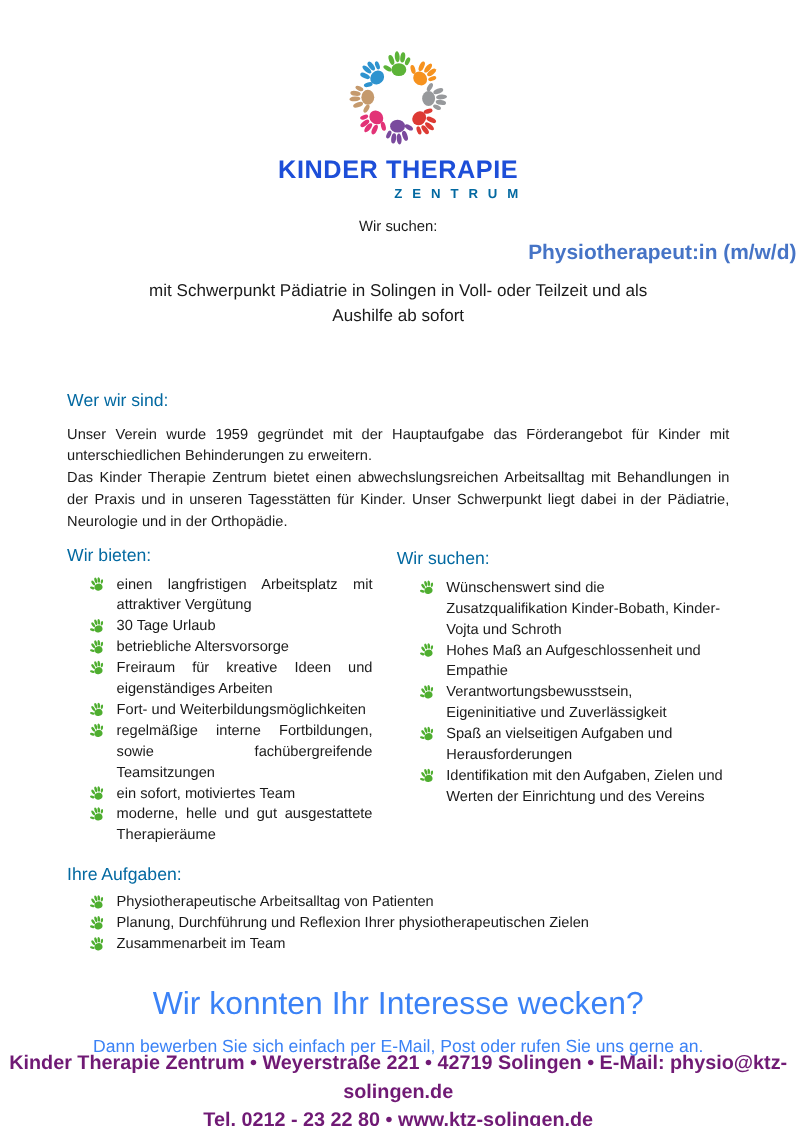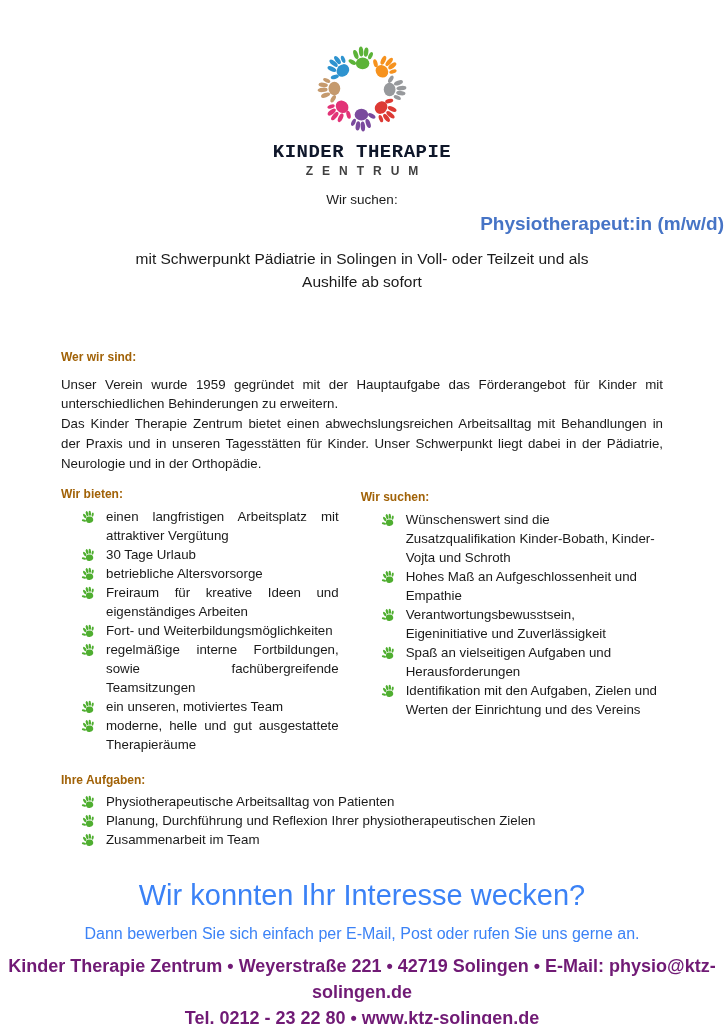--- a/index.html
+++ b/index.html
@@ -7,29 +7,29 @@
   body {
     width:724px; height:1024px;
     position:relative; overflow:hidden;
     font-family:"Liberation Sans", sans-serif;
     color:#1a1a1a;
   }
   
   .logo { text-align:center; padding-top:40px; }
   .logo-hands { width:128px; height:98px; display:block; margin:0 auto; }
   .logo-text { display:inline-block; }
-  .logo-title { color:#0f172a; font-size:19px; font-weight:bold; letter-spacing:0.5px; margin-top:3px;font-family:Liberation Mono, monospace; }
-  .logo-subtitle { color:#404040; font-size:12px; font-weight:bold; letter-spacing:9px; text-align:center; margin-top:1px; margin-right:-9px; }
+  .logo-title { color:#1d4ed8; font-size:23px; font-weight:bold; letter-spacing:0.5px; margin-top:3px; }
+  .logo-subtitle { color:#0369a1; font-size:12px; font-weight:bold; letter-spacing:9px; text-align:right; margin-top:1px; margin-right:-9px; }
   
   .kicker { text-align:center; font-size:13.5px; margin-top:13px; }
   .job-title { text-align:right; color:#4674c6; font-size:19px; font-weight:bold; margin-top:6px; }
   .job-subtitle { text-align:center; font-size:15.5px; line-height:1.5; margin:12px auto 0; max-width:600px; white-space:pre-line; }
   
   .content { padding:0 61px; }
-  h2.section { color:#a16207; font-size:12px; font-weight:bold; }
+  h2.section { color:#0369a1; font-size:16px; font-weight:normal; }
   .about { margin-top:56px; }
   .about p { font-size:13.3px; line-height:1.5; text-align:justify; }
   .about p:first-of-type { margin-top:11px; }
   
   .columns { display:flex; margin-top:13px; }
   .col-left { width:292px; }
   .col-right { width:318px; margin-left:22px; padding-top:3px; }
   ul.hand-list { list-style:none; margin-top:6px; padding-left:19px; }
   ul.hand-list li { display:flex; align-items:flex-start; gap:9px; font-size:13.3px; line-height:1.43; }
   .bullet { width:17px; height:16px; flex:none; margin-top:2px; fill:#4fae30; transform:rotate(-15deg); }
@@ -140,21 +140,21 @@
             <svg class="bullet" viewBox="0 0 100 100">
               <use href="#hand-shape"></use>
             </svg>
             <span class="text">regelmäßige interne Fortbildungen, sowie fachübergreifende Teamsitzungen</span>
           </li>
 
           <li>
             <svg class="bullet" viewBox="0 0 100 100">
               <use href="#hand-shape"></use>
             </svg>
-            <span class="text">ein unseren, motiviertes Team</span>
+            <span class="text">ein sofort, motiviertes Team</span>
           </li>
 
           <li>
             <svg class="bullet" viewBox="0 0 100 100">
               <use href="#hand-shape"></use>
             </svg>
             <span class="text">moderne, helle und gut ausgestattete Therapieräume</span>
           </li>
         </ul>
     </section>

